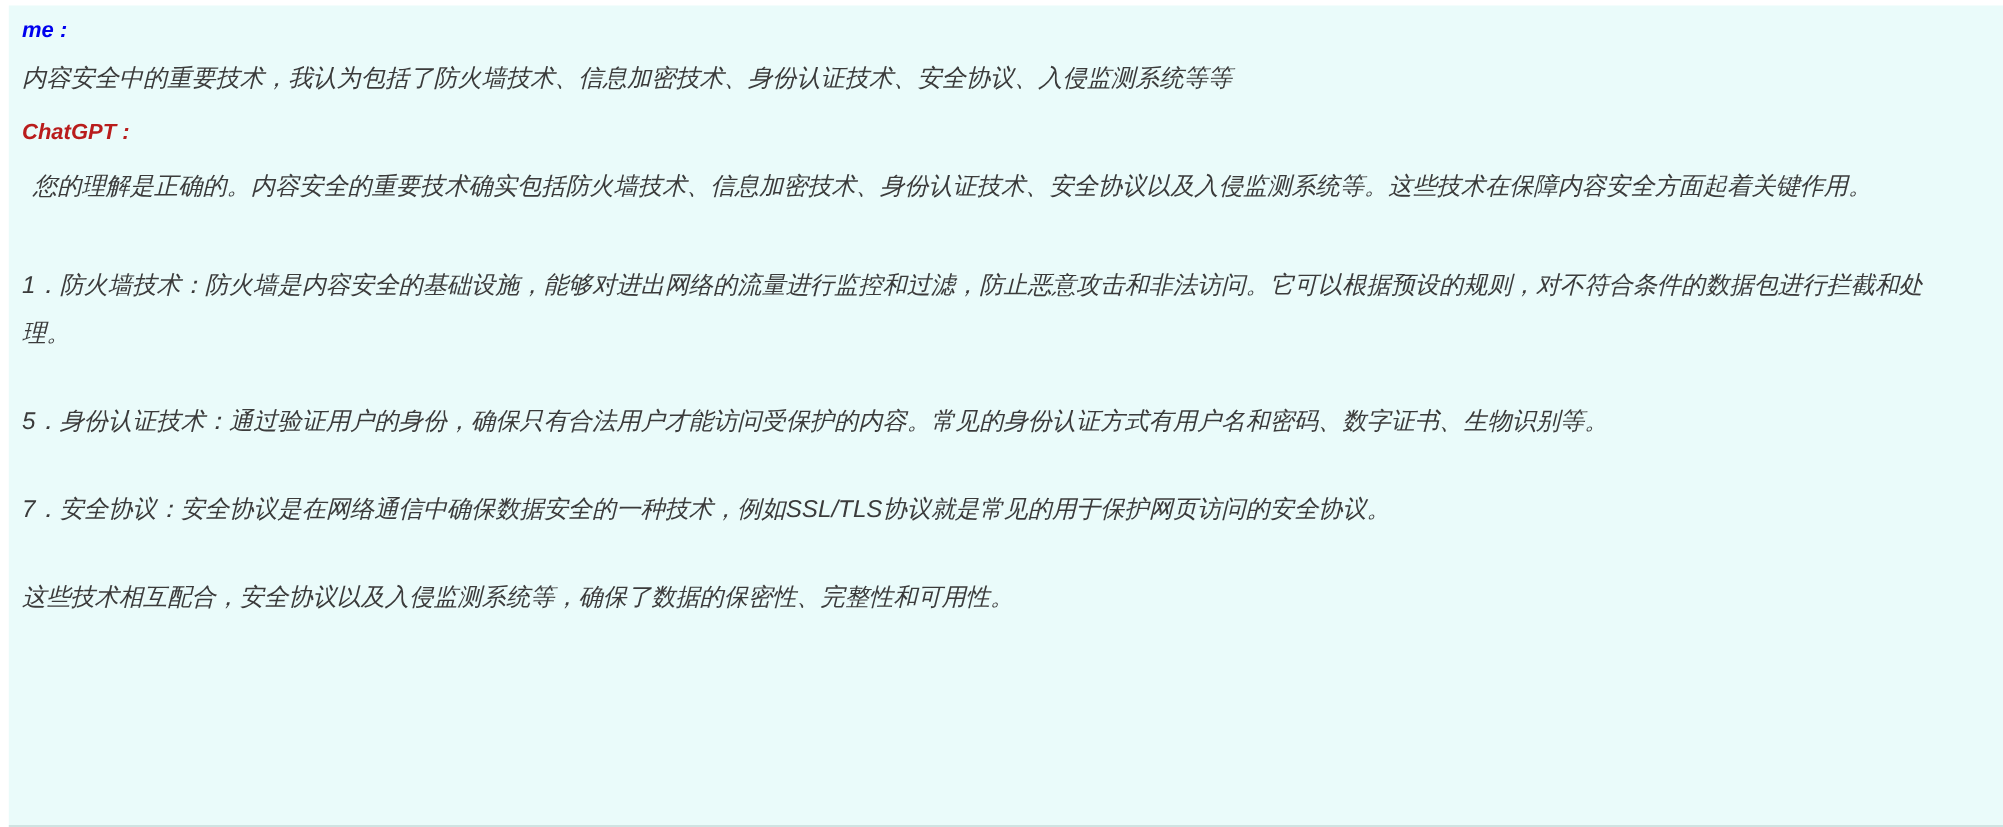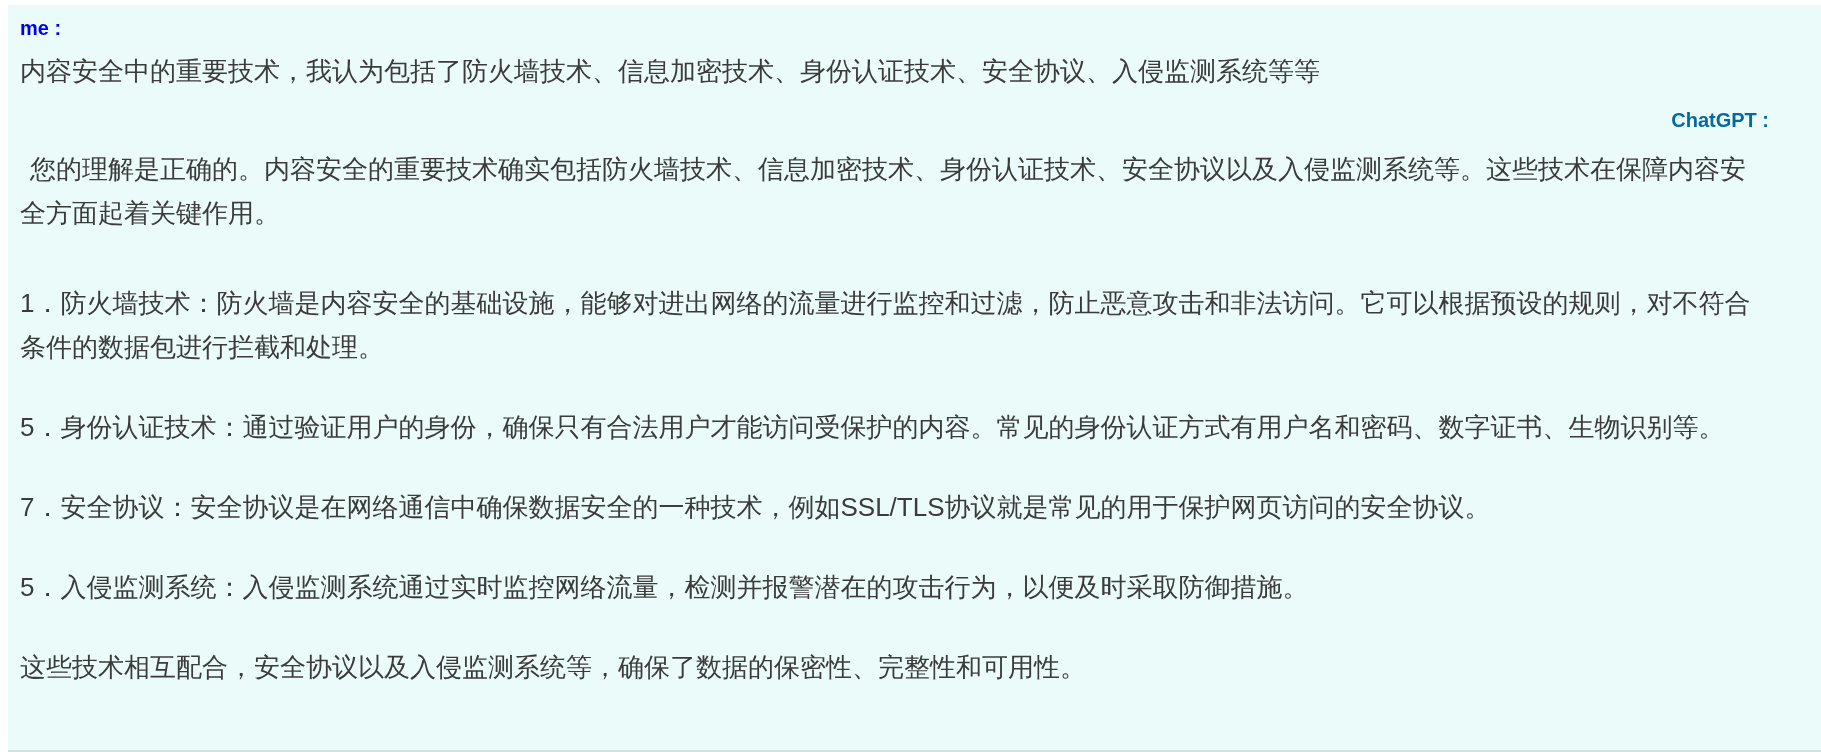--- a/index.html
+++ b/index.html
@@ -11,34 +11,35 @@
     overflow: hidden;
     font-family: "Liberation Sans", "DejaVu Sans", sans-serif;
   }
   .chat-panel {
     position: absolute;
     left: 8px;
     top: 5px;
     right: 0;
     bottom: 0;
     background: #eafbfa;
-    padding: 8px 52px 0 12px;
+    padding: 8px 72px 0 12px;
     border-bottom: 2px solid #cfe3e2;
     box-sizing: border-box;
+    font-style: italic;
   }
   .speaker {
     font-size: 20px;
     font-weight: bold;
     line-height: 30px;
     margin: 0 0 6px 0;
   }
   .speaker.user   { color: #0000ee; }
-  .speaker.assistant { color: #0369a1; text-align: right; }
+  .speaker.assistant { color: #b91c1c; }
   .msg {
-    font-size: 26px;
+    font-size: 22px;
     line-height: 44px;
     color: #3b3b3b;
     margin: 0 0 12px 0;
     word-break: normal;
     overflow-wrap: break-word;
   }
   .reply-intro {
     margin: 12px 0 46px 0;
     text-indent: 10px;
   }
@@ -59,17 +60,16 @@
 
   <p class="msg reply-intro">您的理解是正确的。内容安全的重要技术确实包括防火墙技术、信息加密技术、身份认证技术、安全协议以及入侵监测系统等。这些技术在保障内容安全方面起着关键作用。</p>
 
   <p class="msg reply-para">1．防火墙技术：防火墙是内容安全的基础设施，能够对进出网络的流量进行监控和过滤，防止恶意攻击和非法访问。它可以根据预设的规则，对不符合条件的数据包进行拦截和处理。</p>
 
 
   <p class="msg reply-para">5．身份认证技术：通过验证用户的身份，确保只有合法用户才能访问受保护的内容。常见的身份认证方式有用户名和密码、数字证书、生物识别等。</p>
 
   <p class="msg reply-para">7．安全协议：安全协议是在网络通信中确保数据安全的一种技术，例如SSL/TLS协议就是常见的用于保护网页访问的安全协议。</p>
 
-  <p class="msg reply-para">5．入侵监测系统：入侵监测系统通过实时监控网络流量，检测并报警潜在的攻击行为，以便及时采取防御措施。</p>
 
   <p class="msg reply-para">这些技术相互配合，安全协议以及入侵监测系统等，确保了数据的保密性、完整性和可用性。</p>
 
 </div>
 
 </body></html>

